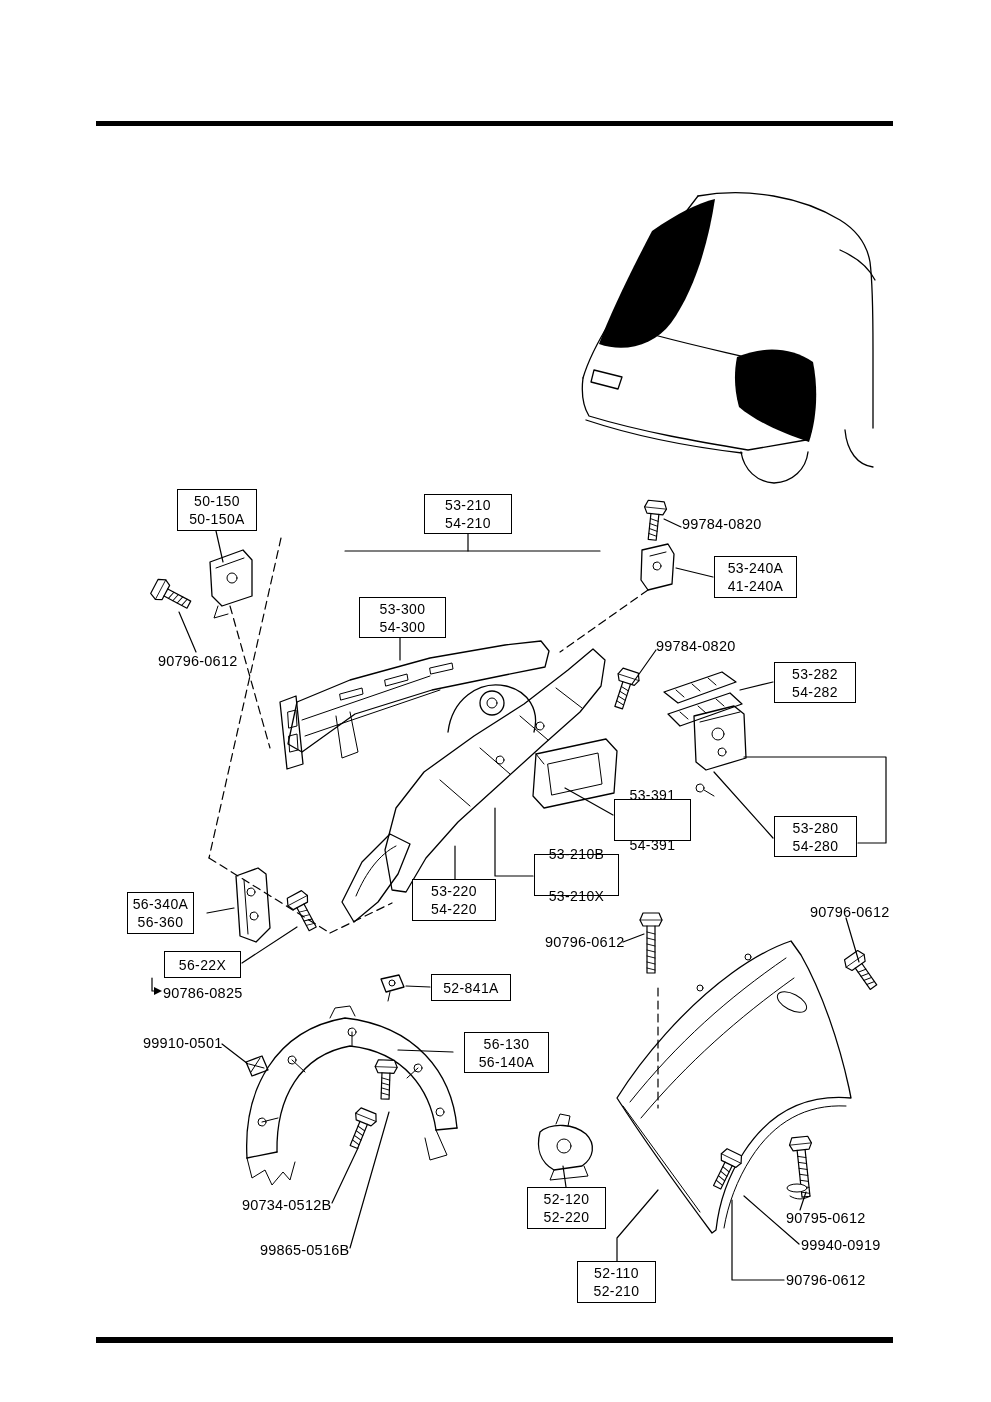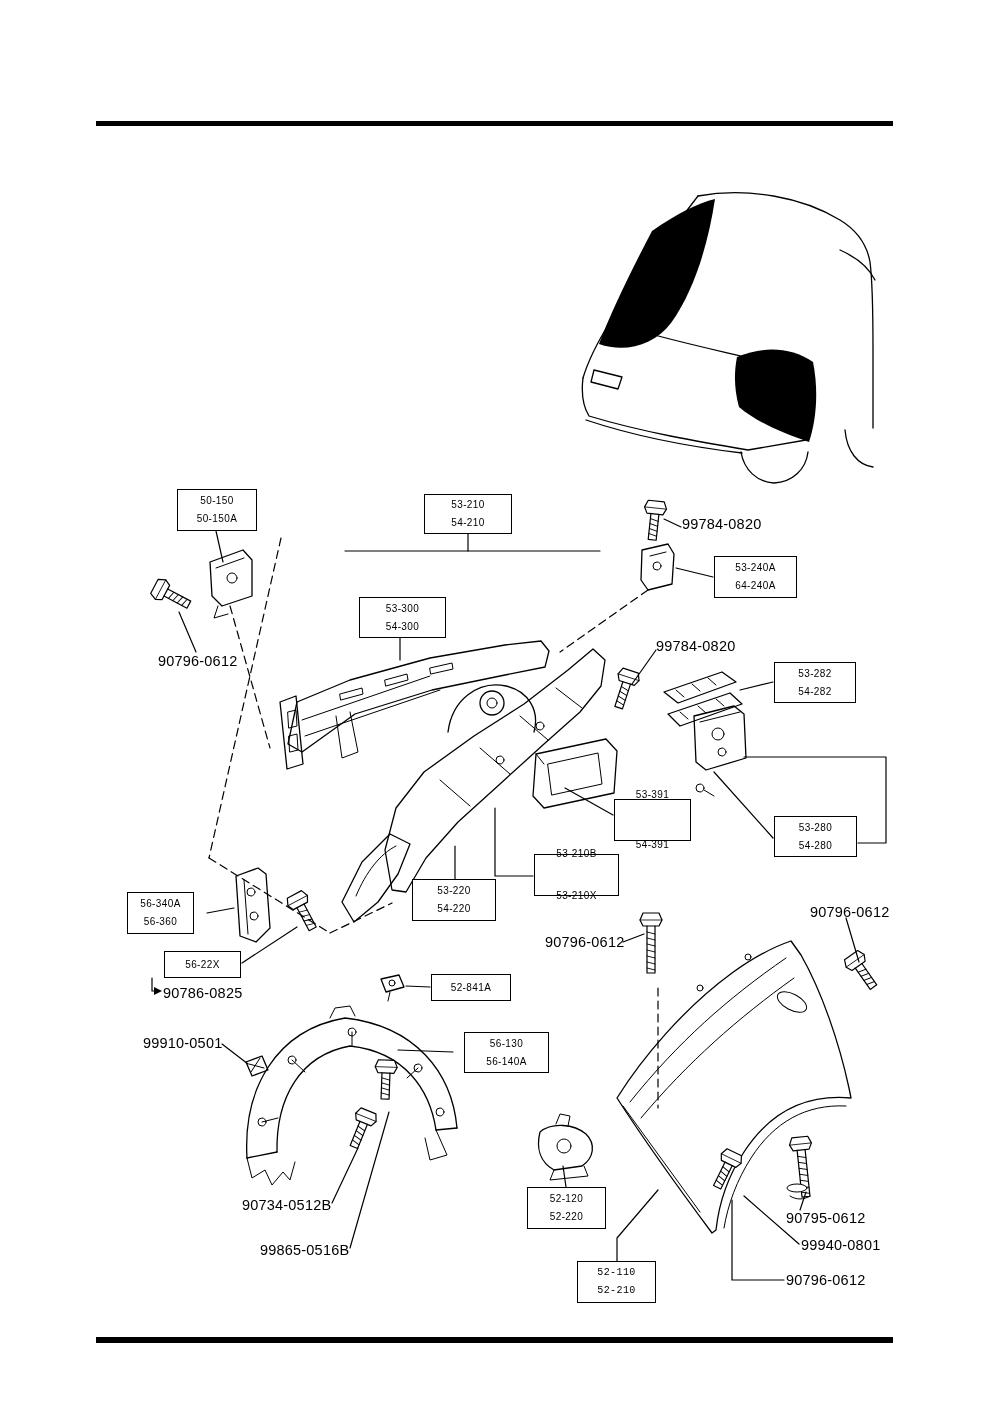--- a/index.html
+++ b/index.html
@@ -3,21 +3,21 @@
 <meta charset="utf-8">
 <style>
   *{box-sizing:border-box;}
   html,body{margin:0;padding:0;background:#ffffff;}
   #canvas{position:relative;width:991px;height:1402px;background:var(--bg,#fff);
           font-family:"Liberation Sans",sans-serif;color:var(--ink,#000);overflow:hidden;}
   .rule{position:absolute;background:var(--ink,#000);}
   #artwork{position:absolute;left:0;top:0;}
   .boxed-label{position:absolute;border:1.6px solid var(--ink,#000);background:var(--bg,#fff);
                display:flex;flex-direction:column;align-items:center;justify-content:center;
-               font-size:10px;line-height:18px;letter-spacing:.4px;text-align:left;}
+               font-size:14px;line-height:18px;letter-spacing:.4px;text-align:left;}
   .plain-label{position:absolute;font-size:14.5px;line-height:15px;letter-spacing:.2px;white-space:nowrap;}
 </style>
 </head>
 <body>
 
 <div id="canvas">
 
   <div class="rule" style="left:96px;top:121px;width:797px;height:5px;"></div>
   <div class="rule" style="left:96px;top:1337px;width:797px;height:6px;"></div>
 
@@ -225,21 +225,21 @@
       <div class="boxed-label" style="left: 177px; top: 489px; width: 80px; height: 42px;">
         <div>50-150</div>
         <div>50-150A</div>
       </div>
       <div class="boxed-label" style="left: 424px; top: 494px; width: 88px; height: 40px;">
         <div>53-210</div>
         <div>54-210</div>
       </div>
       <div class="boxed-label" style="left: 714px; top: 556px; width: 83px; height: 42px;">
         <div>53-240A</div>
-        <div>64-240A</div>
+        <div>41-240A</div>
       </div>
       <div class="boxed-label" style="left: 359px; top: 597px; width: 87px; height: 41px;">
         <div>53-300</div>
         <div>54-300</div>
       </div>
       <div class="boxed-label" style="left: 774px; top: 662px; width: 82px; height: 41px;">
         <div>53-282</div>
         <div>54-282</div>
       </div>
       <div class="boxed-label" style="left: 614px; top: 799px; width: 77px; height: 42px; gap: 32px;">
@@ -269,31 +269,31 @@
         <div>52-841A</div>
       </div>
       <div class="boxed-label" style="left: 454px; top: 1032px; width: 85px; height: 41px; margin-left: 10px;">
         <div>56-130</div>
         <div>56-140A</div>
       </div>
       <div class="boxed-label" style="left: 527px; top: 1187px; width: 79px; height: 42px;">
         <div>52-120</div>
         <div>52-220</div>
       </div>
-      <div class="boxed-label" style="left: 577px; top: 1261px; width: 79px; height: 42px; font-family: Liberation Mono, monospace;">
+      <div class="boxed-label" style="left: 577px; top: 1261px; width: 79px; height: 42px;">
         <div>52-110</div>
         <div>52-210</div>
       </div>
       <div class="plain-label" style="left: 682px; top: 517px;">99784-0820</div>
       <div class="plain-label" style="left: 158px; top: 654px;">90796-0612</div>
       <div class="plain-label" style="left: 656px; top: 639px;">99784-0820</div>
       <div class="plain-label" style="left: 810px; top: 905px;">90796-0612</div>
       <div class="plain-label" style="left: 545px; top: 935px;">90796-0612</div>
       <div class="plain-label" style="left: 163px; top: 986px;">90786-0825</div>
       <div class="plain-label" style="left: 143px; top: 1036px;">99910-0501</div>
       <div class="plain-label" style="left: 242px; top: 1198px;">90734-0512B</div>
       <div class="plain-label" style="left: 260px; top: 1243px;">99865-0516B</div>
       <div class="plain-label" style="left: 786px; top: 1211px;">90795-0612</div>
-      <div class="plain-label" style="left: 801px; top: 1238px;">99940-0801</div>
+      <div class="plain-label" style="left: 801px; top: 1238px;">99940-0919</div>
       <div class="plain-label" style="left: 786px; top: 1273px;">90796-0612</div>
     </div>
 
 </div>
 
 </body></html>

